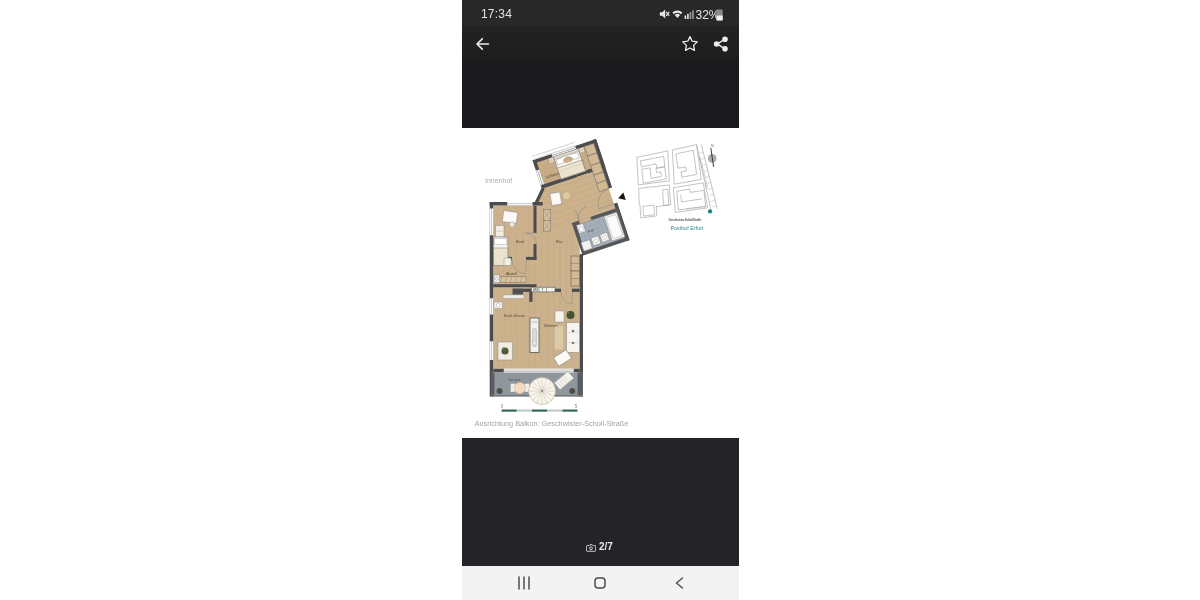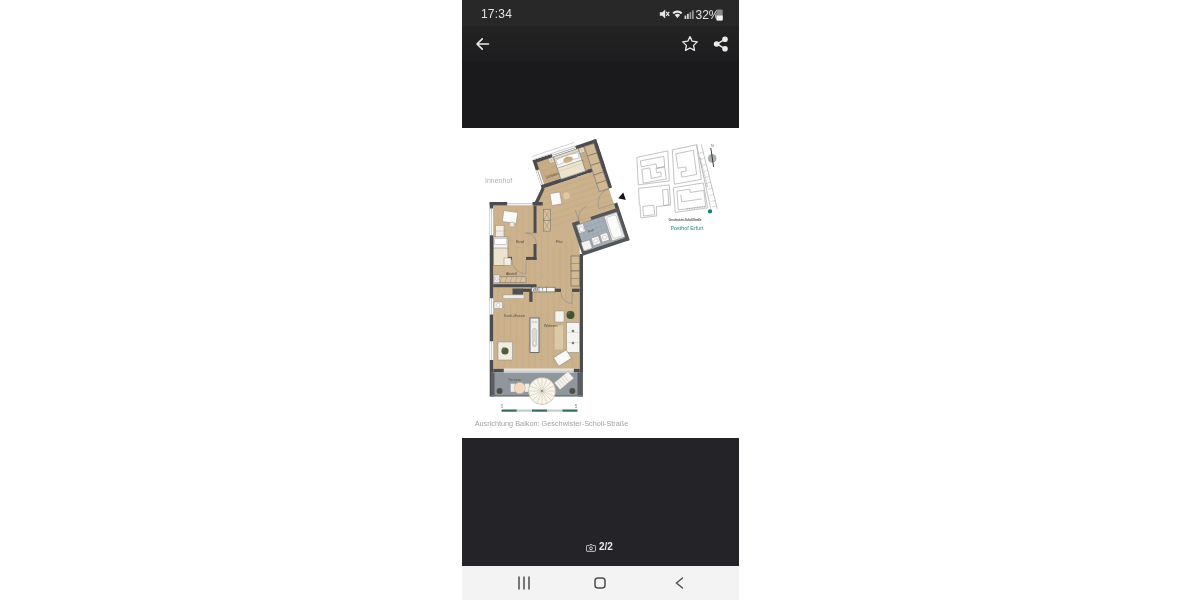--- a/index.html
+++ b/index.html
@@ -490,21 +490,21 @@
 
   </div>
 
   <div class="abs" style="left:0;top:438px;width:277px;height:128px;background:#242428"></div>
 
   <svg class="abs" style="left:124px;top:543.5px" width="10" height="8" viewBox="0 0 11 9">
     <path d="M1.2 1.8 h2.2 l0.8-1 h2.6 l0.8 1 h2.2 a0.9 0.9 0 0 1 0.9 0.9 v4.6 a0.9 0.9 0 0 1 -0.9 0.9 h-8.6 a0.9 0.9 0 0 1 -0.9-0.9 v-4.6 a0.9 0.9 0 0 1 0.9-0.9 Z" fill="none" stroke="#e2e2e2" stroke-width="1"></path>
     <circle cx="5.5" cy="4.8" r="1.6" fill="none" stroke="#e2e2e2" stroke-width="1"></circle>
   </svg>
 
-  <div class="abs" style="left:137px;top:541px;color:#e8e8e8;font-size:10px;font-weight:bold">2/2</div>
+  <div class="abs" style="left:137px;top:541px;color:#e8e8e8;font-size:10px;font-weight:bold">2/7</div>
 
   <div class="abs" style="left:0;top:566px;width:277px;height:34px;background:#f3f3f3"></div>
 
   <svg class="abs" style="left:55px;top:576px" width="14" height="14" viewBox="0 0 14 14">
     <g stroke="#4e4e4e" stroke-width="1.5" stroke-linecap="round">
         <line x1="2" y1="1" x2="2" y2="13"></line>
         <line x1="7" y1="1" x2="7" y2="13"></line>
         <line x1="12" y1="1" x2="12" y2="13"></line>
       </g>
   </svg>

